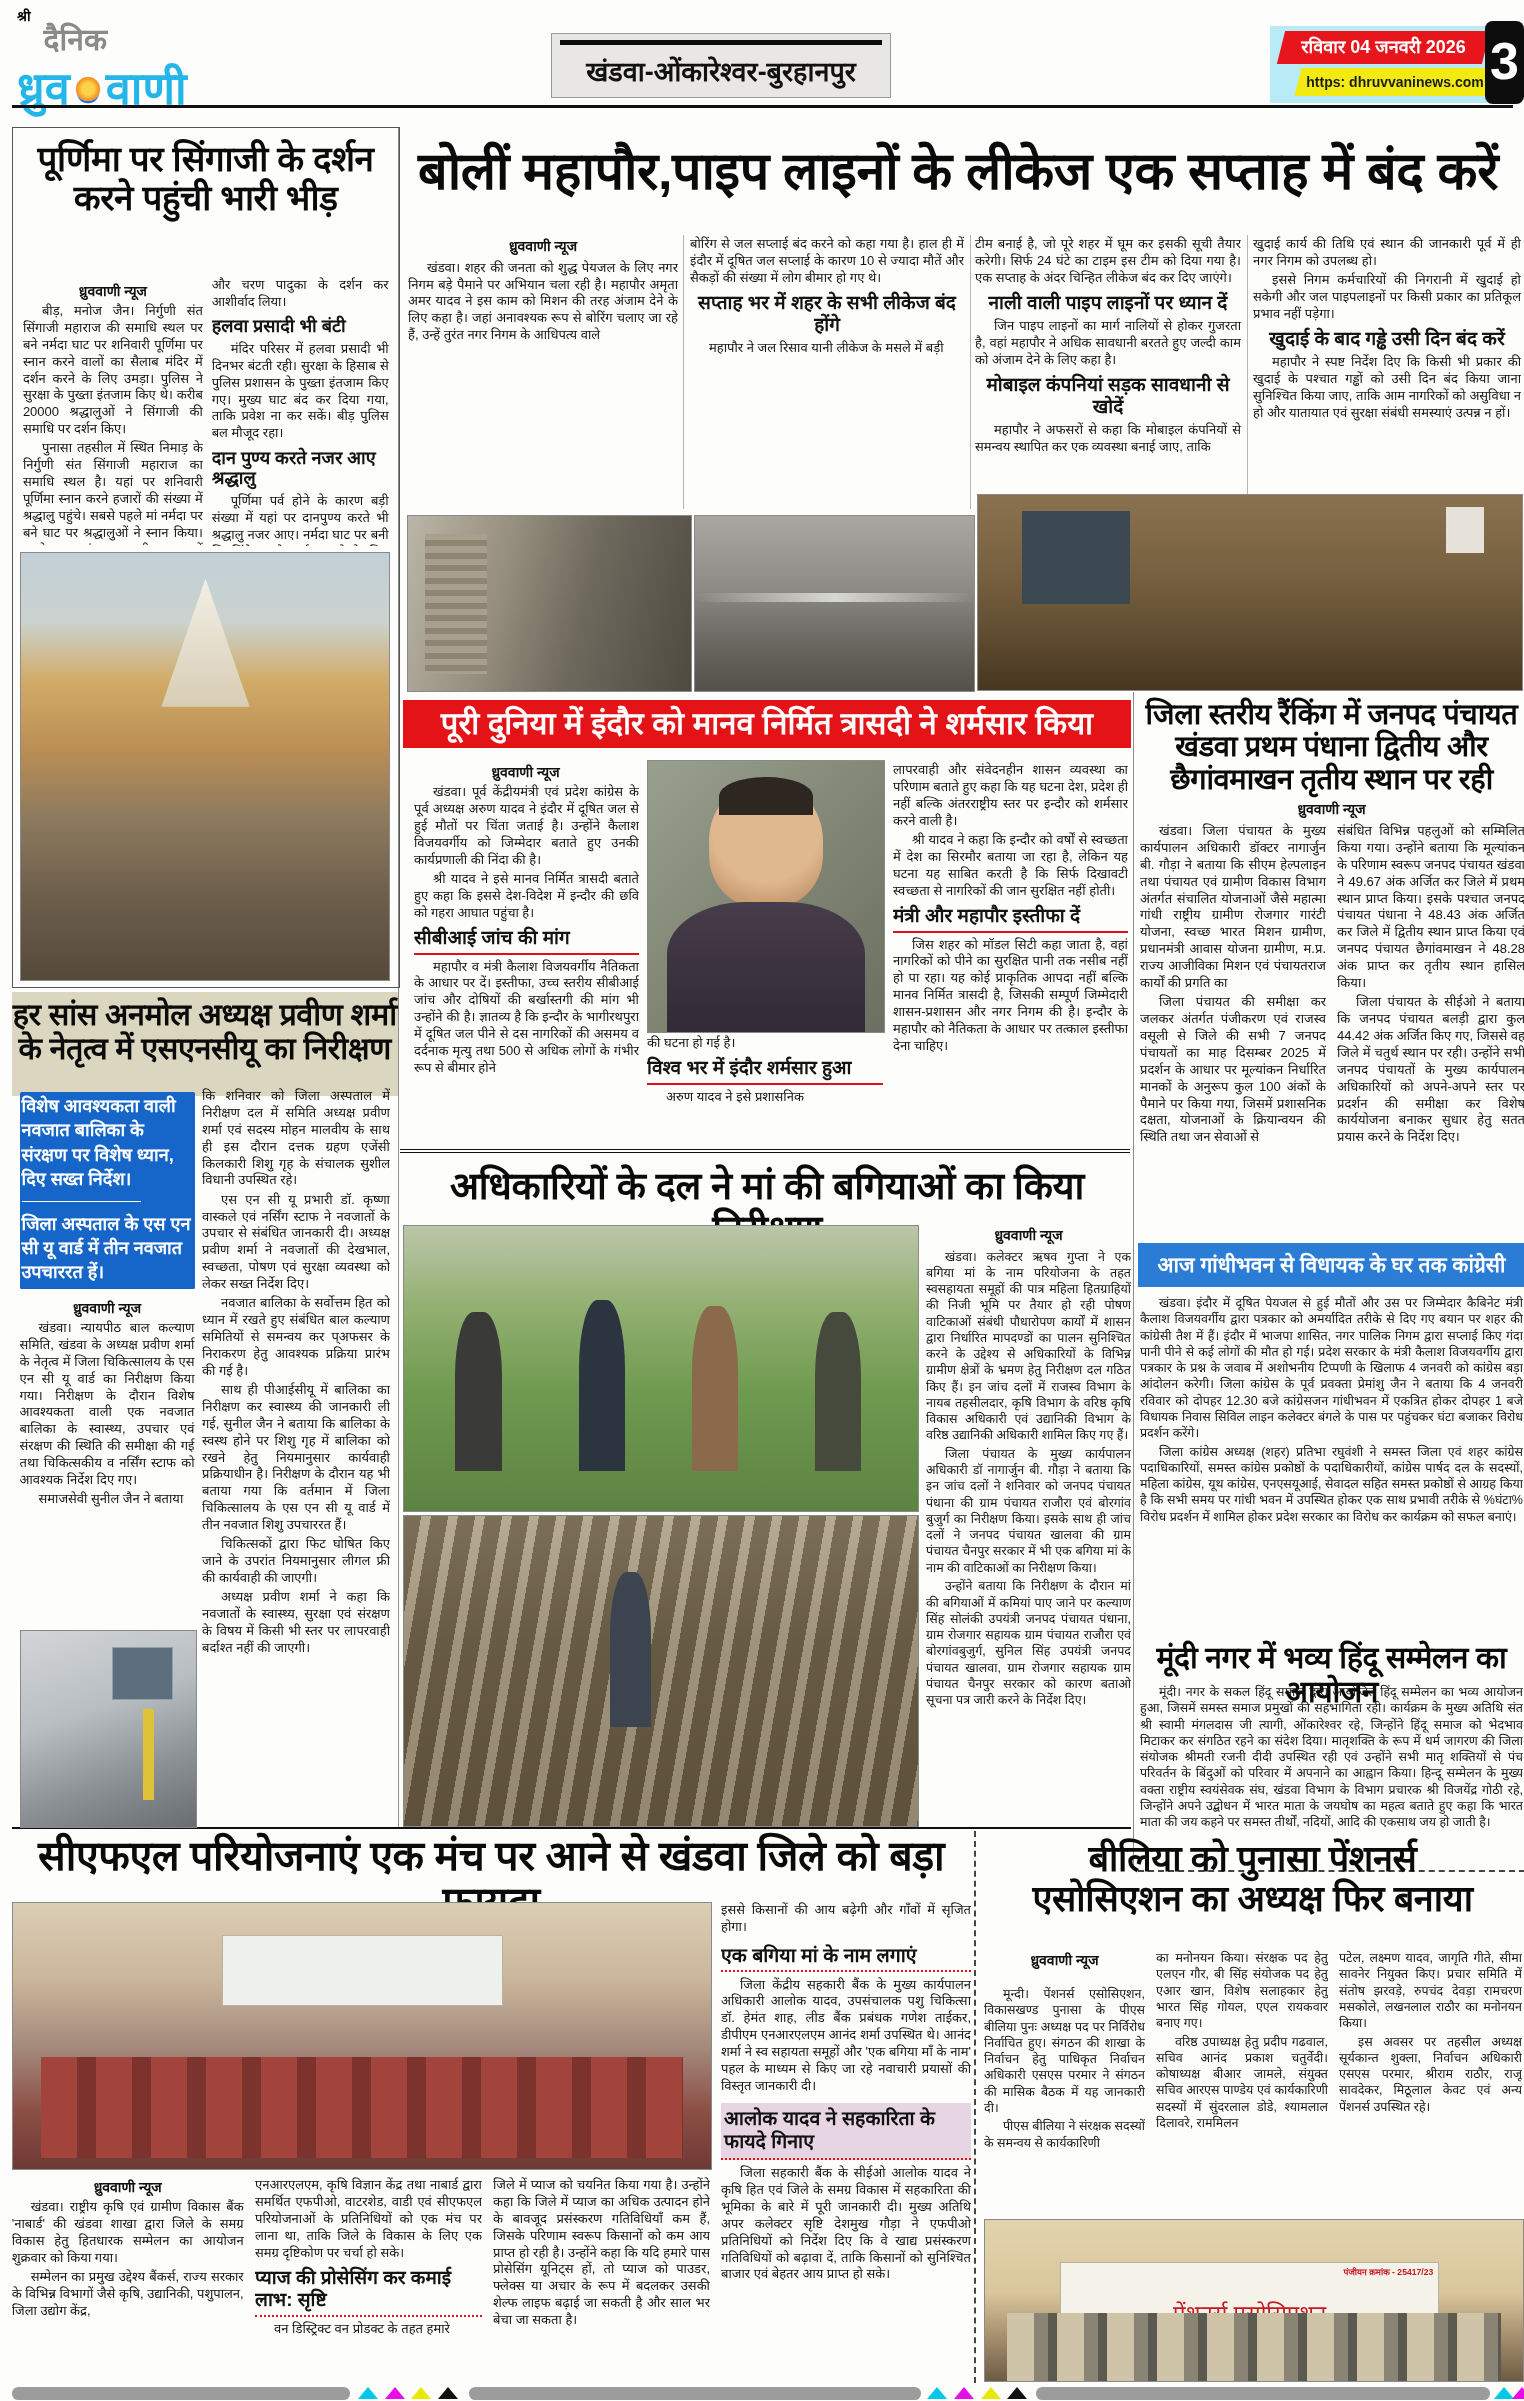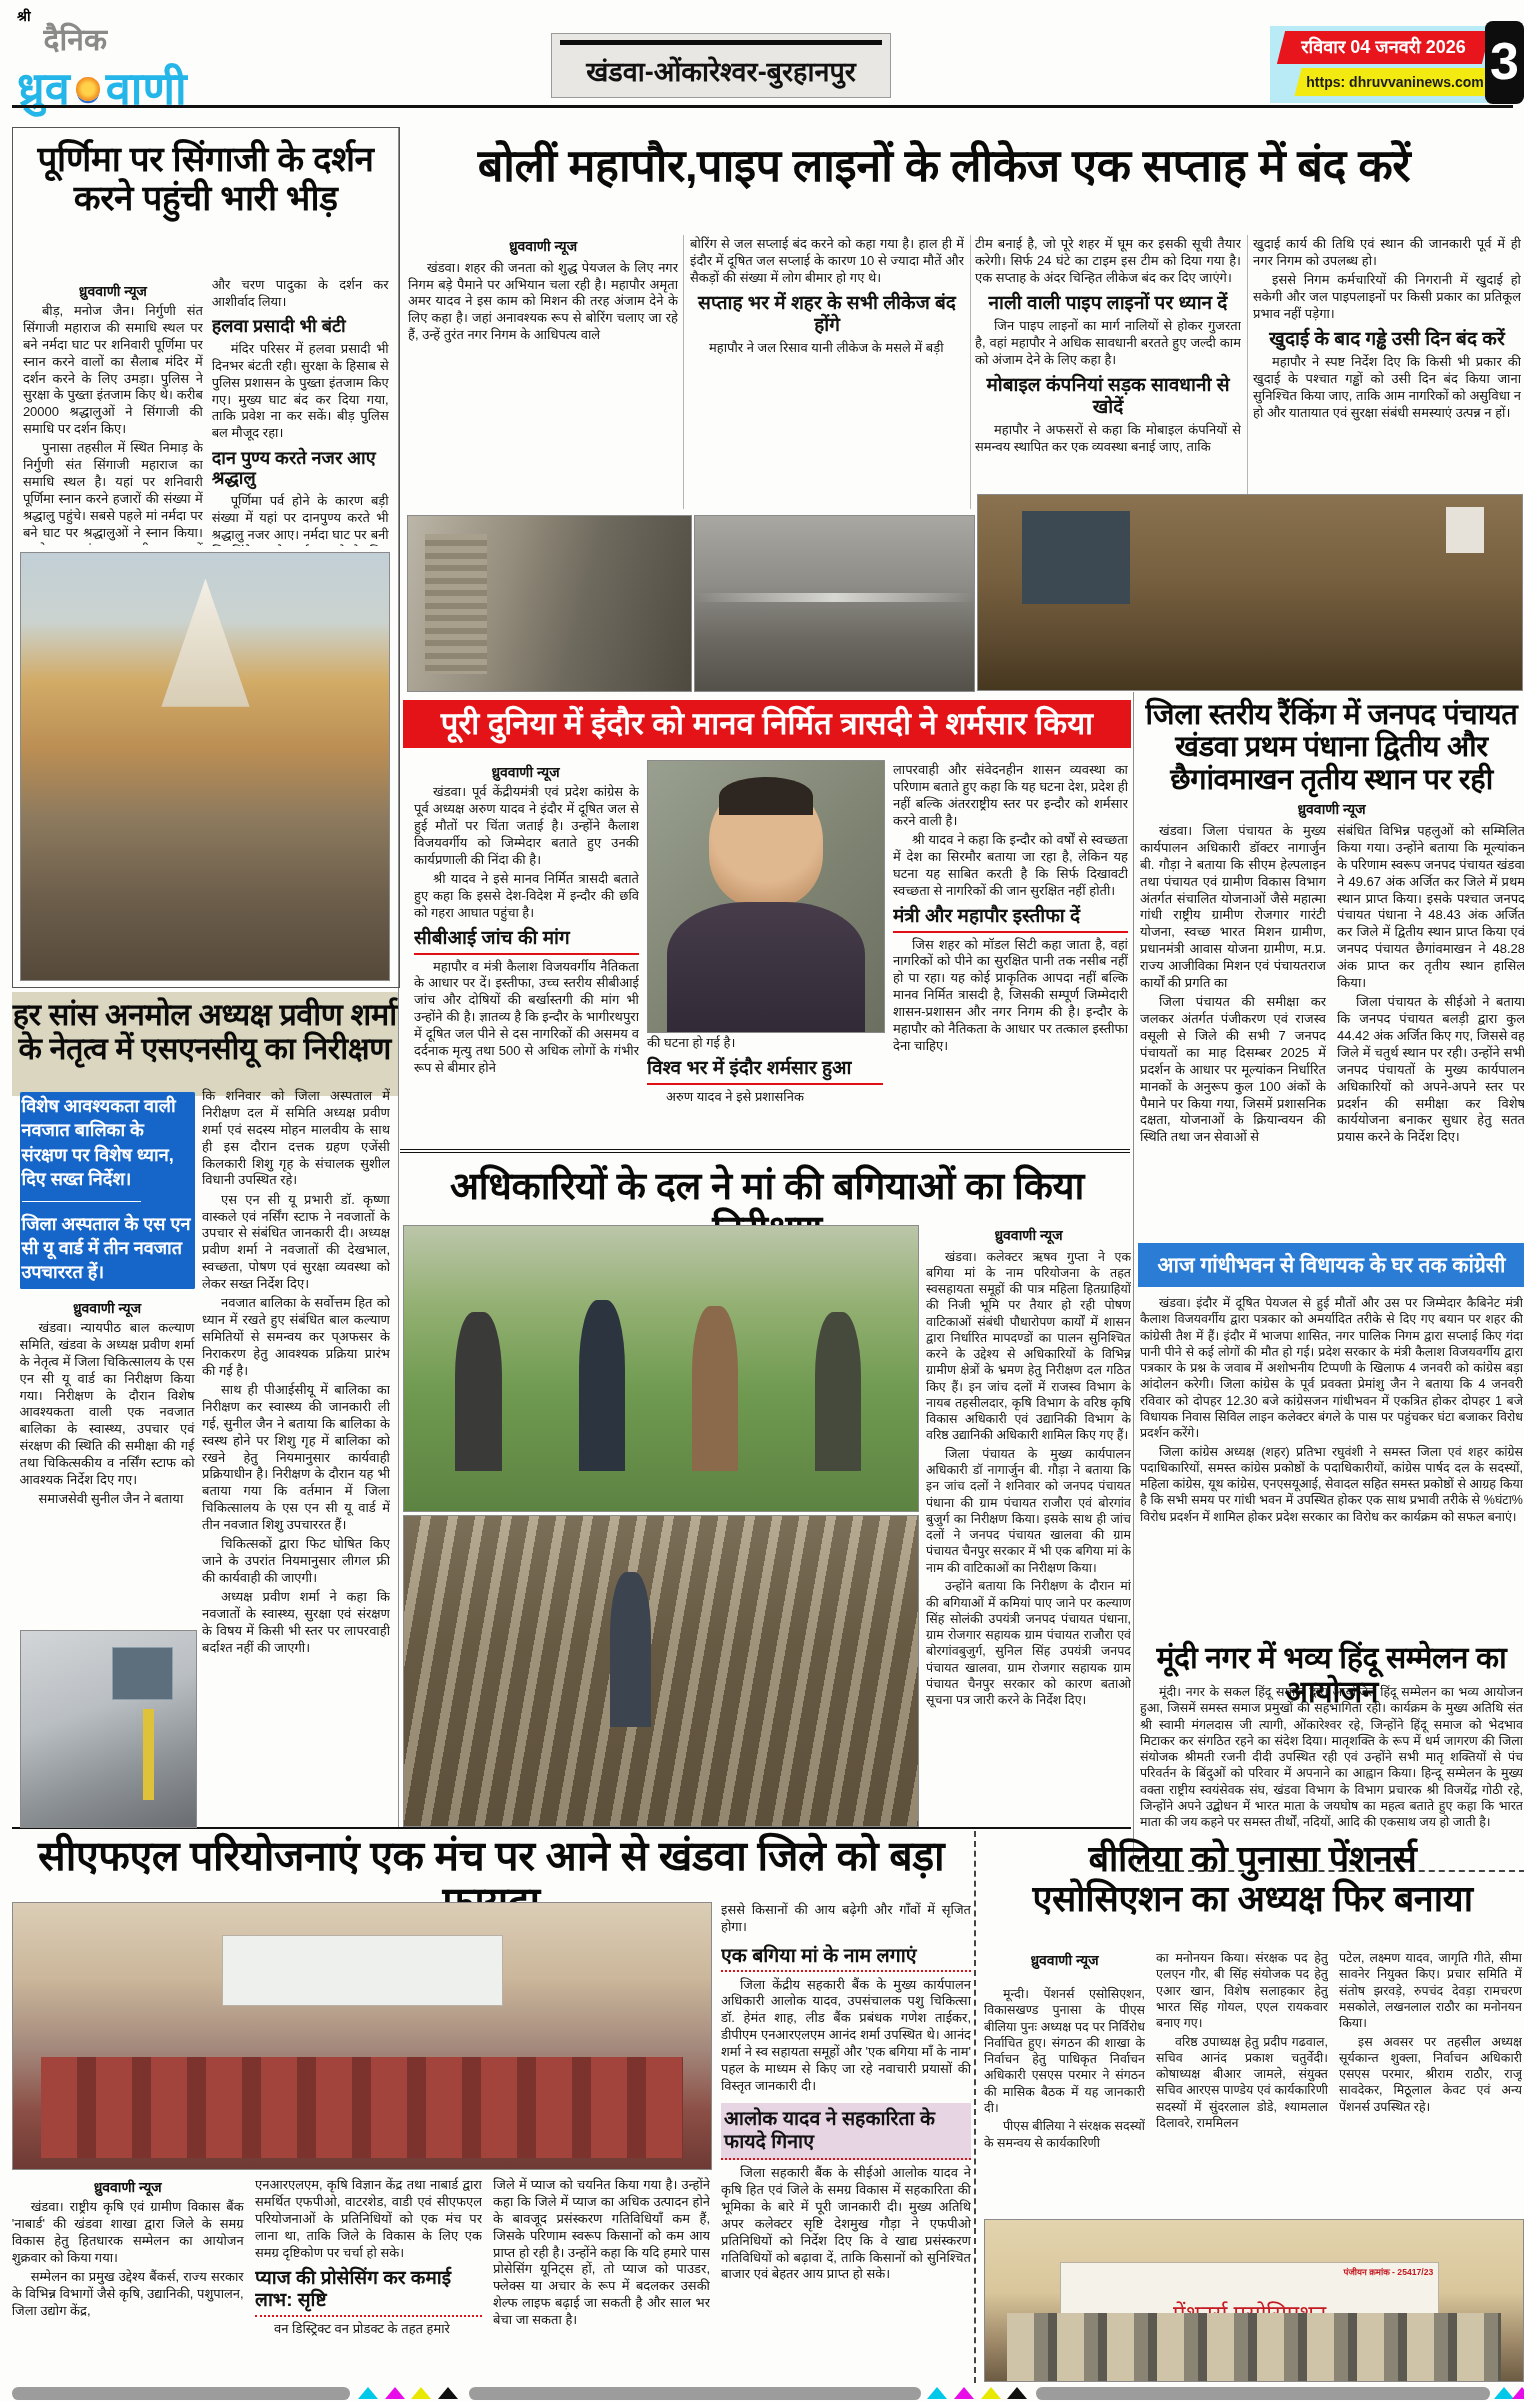--- a/index.html
+++ b/index.html
@@ -102,21 +102,21 @@
   </div>
   <div class="bt abs" style="left:202px;top:1088px;width:188px;height:737px;">
     <p class="noind">कि शनिवार को जिला अस्पताल में निरीक्षण दल में समिति अध्यक्ष प्रवीण शर्मा एवं सदस्य मोहन मालवीय के साथ ही इस दौरान दत्तक ग्रहण एजेंसी किलकारी शिशु गृह के संचालक सुशील विधानी उपस्थित रहे।</p>
     <p>एस एन सी यू प्रभारी डॉ. कृष्णा वास्कले एवं नर्सिंग स्टाफ ने नवजातों के उपचार से संबंधित जानकारी दी। अध्यक्ष प्रवीण शर्मा ने नवजातों की देखभाल, स्वच्छता, पोषण एवं सुरक्षा व्यवस्था को लेकर सख्त निर्देश दिए।</p>
     <p>नवजात बालिका के सर्वोत्तम हित को ध्यान में रखते हुए संबंधित बाल कल्याण समितियों से समन्वय कर प्अफसर के निराकरण हेतु आवश्यक प्रक्रिया प्रारंभ की गई है।</p>
     <p>साथ ही पीआईसीयू में बालिका का निरीक्षण कर स्वास्थ्य की जानकारी ली गई, सुनील जैन ने बताया कि बालिका के स्वस्थ होने पर शिशु गृह में बालिका को रखने हेतु नियमानुसार कार्यवाही प्रक्रियाधीन है। निरीक्षण के दौरान यह भी बताया गया कि वर्तमान में जिला चिकित्सालय के एस एन सी यू वार्ड में तीन नवजात शिशु उपचाररत हैं।</p>
     <p>चिकित्सकों द्वारा फिट घोषित किए जाने के उपरांत नियमानुसार लीगल फ्री की कार्यवाही की जाएगी।</p>
     <p>अध्यक्ष प्रवीण शर्मा ने कहा कि नवजातों के स्वास्थ्य, सुरक्षा एवं संरक्षण के विषय में किसी भी स्तर पर लापरवाही बर्दाश्त नहीं की जाएगी।</p>
   </div>
 
-  <div class="hl abs" style="left:389px;top:130px;width:1110px;height:90px;font-size:45px;line-height:1.6;">बोलीं महापौर,पाइप लाइनों के लीकेज एक सप्ताह में बंद करें</div>
+  <div class="hl abs" style="left:403px;top:130px;width:1110px;height:90px;font-size:52px;line-height:1.6;">बोलीं महापौर,पाइप लाइनों के लीकेज एक सप्ताह में बंद करें</div>
   <div class="colrule" style="left:683px;top:235px;height:274px;"></div>
   <div class="colrule" style="left:970px;top:235px;height:274px;"></div>
   <div class="colrule" style="left:1247px;top:235px;height:274px;"></div>
 
   <div class="abs" style="left:408px;top:236px;width:270px;height:274px;overflow:hidden;">
     <div class="by">ध्रुववाणी न्यूज</div>
     <div class="bt" style="margin-top:4.7px;">
         <p>खंडवा। शहर की जनता को शुद्ध पेयजल के लिए नगर निगम बड़े पैमाने पर अभियान चला रही है। महापौर अमृता अमर यादव ने इस काम को मिशन की तरह अंजाम देने के लिए कहा है। जहां अनावश्यक रूप से बोरिंग चलाए जा रहे हैं, उन्हें तुरंत नगर निगम के आधिपत्य वाले</p>
       </div>
   </div>

